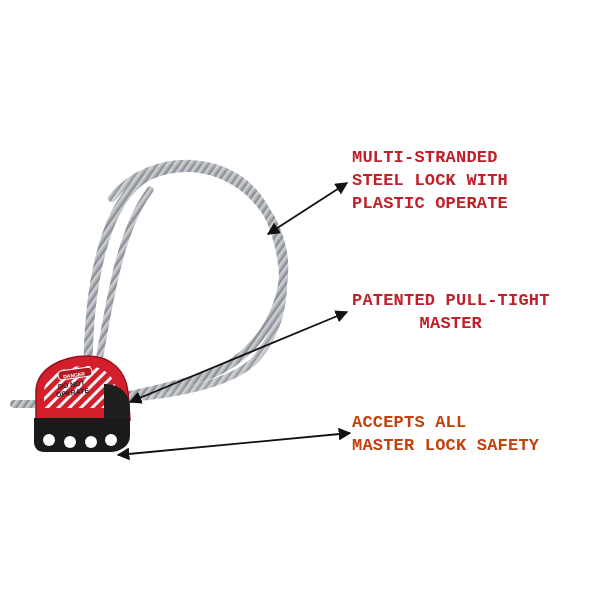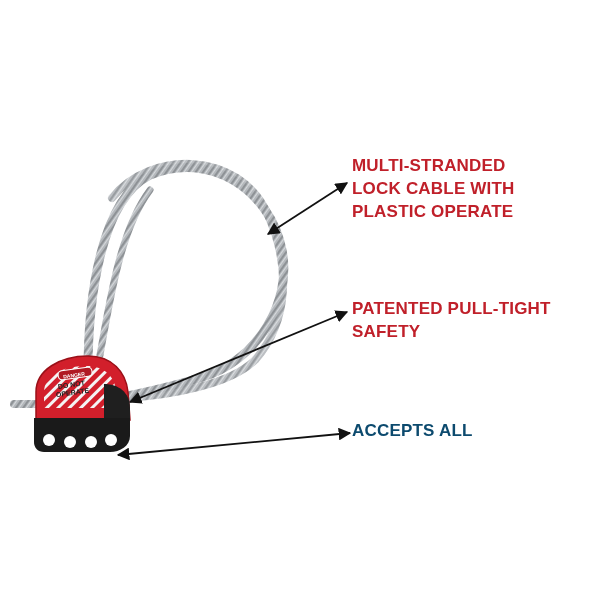--- a/index.html
+++ b/index.html
@@ -1,29 +1,28 @@
 <!DOCTYPE html>
 <html><head>
 <meta charset="utf-8">
 <style>
   html, body { margin:0; padding:0; background:#ffffff; }
   #stage { position:relative; width:600px; height:600px; background:#ffffff; overflow:hidden; }
   svg.art { position:absolute; left:0; top:0; }
   .callout {
     position:absolute;
-    font-family:Liberation Sans, sans-serif;
+    font-family:Liberation Mono, monospace;
     font-weight:bold;
     font-size:17px;
     line-height:23px;
     letter-spacing:0.2px;
-    margin-top:8px;
   }
   .callout span { display:block; white-space:nowrap; }
   #c1 { left:352px; top:146px; }
-  #c2 { left:352px; top:289px; }
+  #c2 { left:352px; top:289px;text-align:center; }
   #c3 { left:352px; top:411px; }
   .lbl-tag {
     position:absolute;
     font-family:"Liberation Sans", sans-serif;
     font-weight:bold;
     font-size:7px;
     color:#222;
     line-height:8px;
     text-align:center;
     transform:rotate(-8deg);
@@ -74,25 +73,26 @@
     <line x1="268" y1="234" x2="347" y2="183" stroke="#111" stroke-width="1.8" marker-start="url(#ah)" marker-end="url(#ah)"></line>
     <line x1="130" y1="402" x2="347" y2="312" stroke="#111" stroke-width="1.8" marker-start="url(#ah)" marker-end="url(#ah)"></line>
     <line x1="118" y1="455" x2="350" y2="433" stroke="#111" stroke-width="1.8" marker-start="url(#ah)" marker-end="url(#ah)"></line>
   </svg>
 
   <div class="lbl-tag" id="tag-danger">DANGER</div>
   <div class="lbl-tag" id="tag-dno">DO NOT OPERATE</div>
 
   <div class="callout" id="c1" style="color:#c0202a">
     <span>MULTI-STRANDED</span>
-    <span>LOCK CABLE WITH</span>
+    <span>STEEL LOCK WITH</span>
     <span>PLASTIC OPERATE</span>
   </div>
 
   <div class="callout" id="c2" style="color:#c0202a">
     <span>PATENTED PULL-TIGHT</span>
-    <span>SAFETY</span>
+    <span>MASTER</span>
   </div>
 
-  <div class="callout" id="c3" style="color:#0c4a6e">
+  <div class="callout" id="c3" style="color:#c2410c">
     <span>ACCEPTS ALL</span>
+    <span>MASTER LOCK SAFETY</span>
   </div>
 </div>
 
 </body></html>

